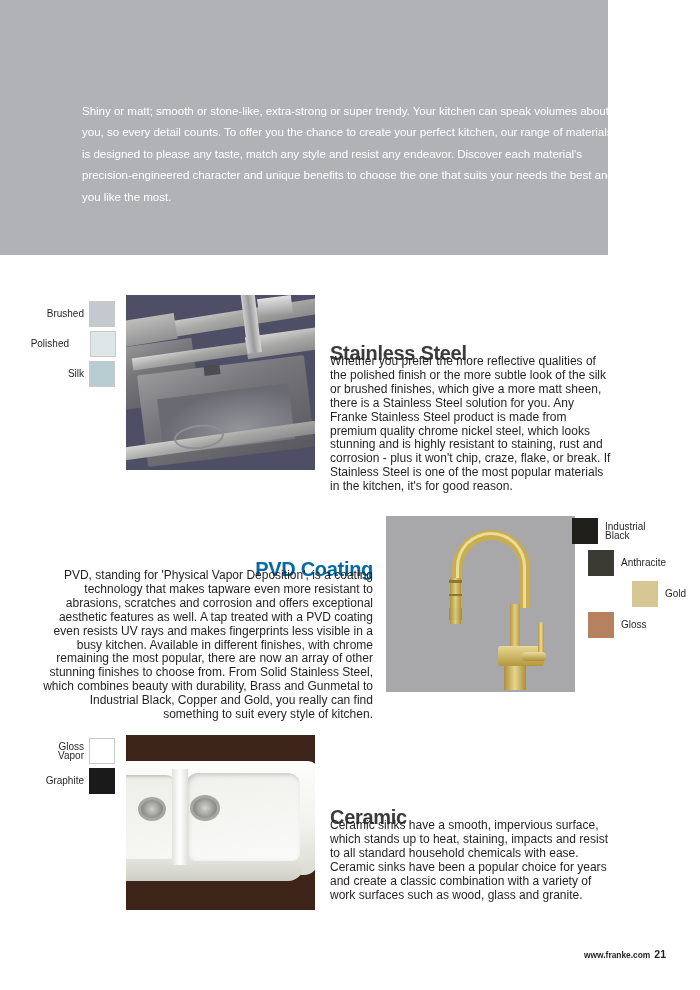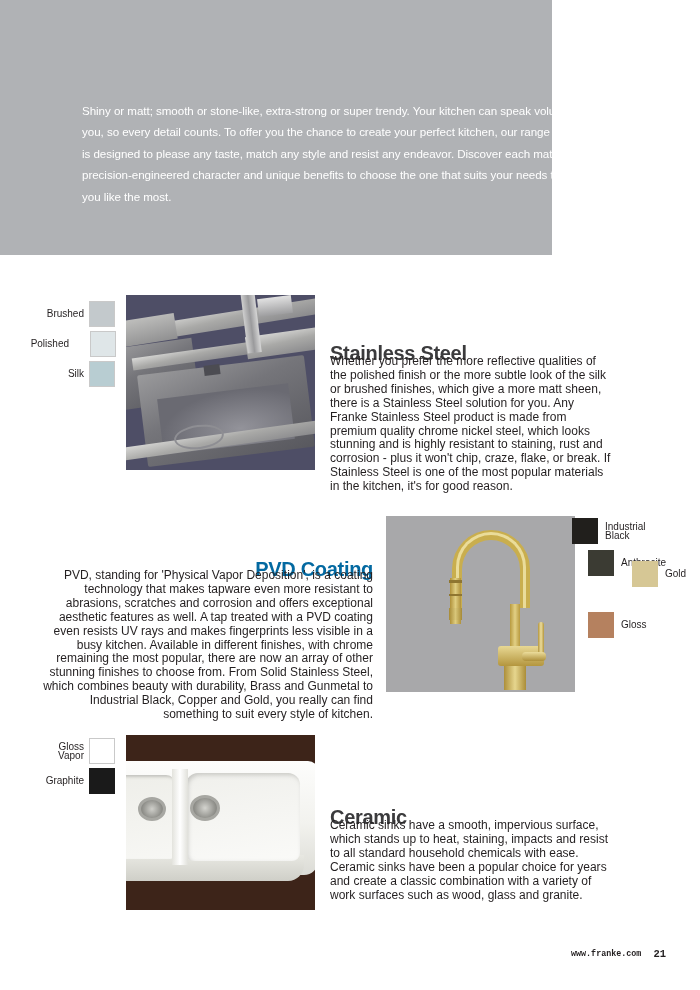--- a/index.html
+++ b/index.html
@@ -14,21 +14,21 @@
     font-family: "Liberation Sans", sans-serif;
     color: #231f20;
     overflow: hidden;
   }
 
   
   #intro-banner {
     position: absolute;
     left: 0;
     top: 0;
-    width: 552px;
+    width: 608px;
     height: 255px;
     background: #b0b2b5;
   }
   #intro-text {
     position: absolute;
     left: 82px;
     top: 88px;
     width: 540px;
     color: #ffffff;
     font-size: 11.6px;
@@ -123,26 +123,25 @@
     height: 175px;
     background: #3d2419;
   }
 
   
   #footer {
     position: absolute;
     right: 34px;
     top: 948px;
     display: flex;
-    align-items: center;
-    gap: 12px;
+    align-items: flex-end;
+    gap: 4px;
     font-size: 8.4px;
     font-weight: bold;
     color: #231f20;
-    font-family: Liberation Mono, monospace;
   }
   #footer-page {
     font-size: 10.5px;
   }
 </style>
 </head>
 <body>
 
 <div id="intro-banner">
   <p id="intro-text">Shiny or matt; smooth or stone-like, extra-strong or super trendy. Your kitchen can speak volumes about you, so every detail counts. To offer you the chance to create your perfect kitchen, our range of materials is designed to please any taste, match any style and resist any endeavor. Discover each material's precision-engineered character and unique benefits to choose the one that suits your needs the best and you like the most.</p>
@@ -237,21 +236,21 @@
 
   <div class="swatch-row" style="left:572px; top:518px;">
     <span class="swatch-chip" style="background:#211f1c"></span>
     <span class="swatch-label left">Industrial
 Black</span>
   </div>
   <div class="swatch-row" style="left:588px; top:550px;">
     <span class="swatch-chip" style="background:#3b3b33"></span>
     <span class="swatch-label left">Anthracite</span>
   </div>
-  <div class="swatch-row" style="left:588px; top:561px;padding-left:44px;">
+  <div class="swatch-row" style="left:588px; top:581px;padding-left:44px;">
     <span class="swatch-chip" style="background:#d6c795"></span>
     <span class="swatch-label left">Gold</span>
   </div>
   <div class="swatch-row" style="left:588px; top:612px;">
     <span class="swatch-chip" style="background:#b5815f"></span>
     <span class="swatch-label left">Gloss</span>
   </div>
 </div>
 
 <div>

